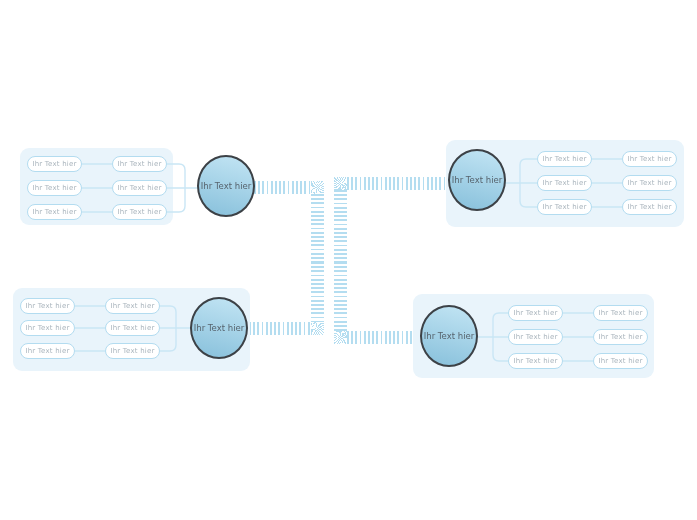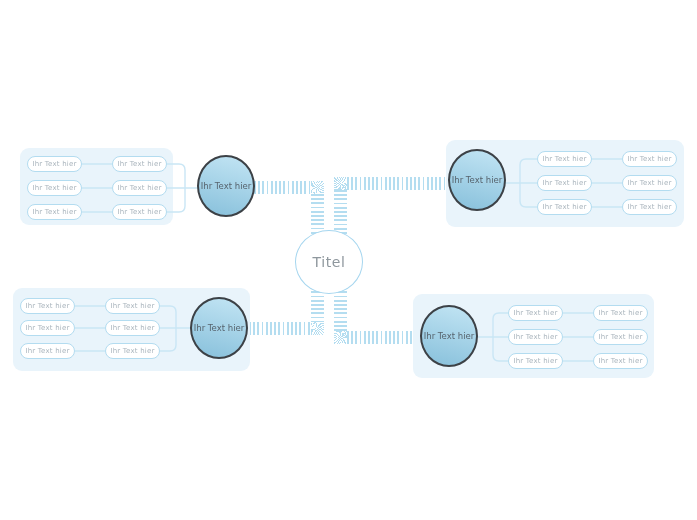--- a/index.html
+++ b/index.html
@@ -107,21 +107,20 @@
       <path d="M160,306 H170 Q176,306 176,312 V345 Q176,351 170,351 H160"></path>
       <path d="M160,328 H191"></path>
     </g>
     <g>
       <path d="M563,313 H593 M563,337 H593 M563,361 H593"></path>
       <path d="M508,313 H499 Q493,313 493,319 V355 Q493,361 499,361 H508"></path>
       <path d="M477,337 H508"></path>
     </g>
   </svg>
 
-  <div class="central-node" style="">Titel</div>
 
   <div class="branch-node" style="left:197px;top:155px;">Ihr Text hier</div>
   <div class="branch-node" style="left:448px;top:149px;">Ihr Text hier</div>
   <div class="branch-node" style="left:190px;top:297px;">Ihr Text hier</div>
   <div class="branch-node" style="left:420px;top:305px;">Ihr Text hier</div>
 
   <div class="pill" style="left:27px;top:156px;">Ihr Text hier</div>
   <div class="pill" style="left:112px;top:156px;">Ihr Text hier</div>
   <div class="pill" style="left:27px;top:180px;">Ihr Text hier</div>
   <div class="pill" style="left:112px;top:180px;">Ihr Text hier</div>

